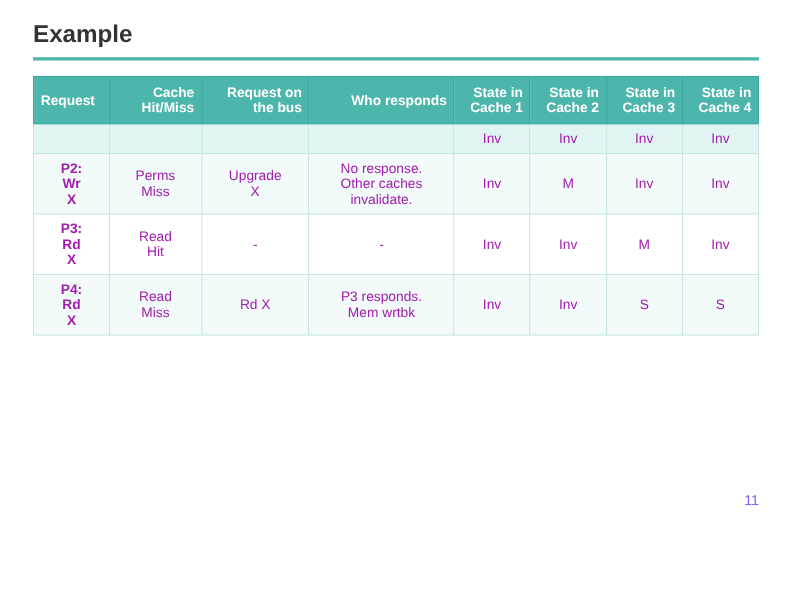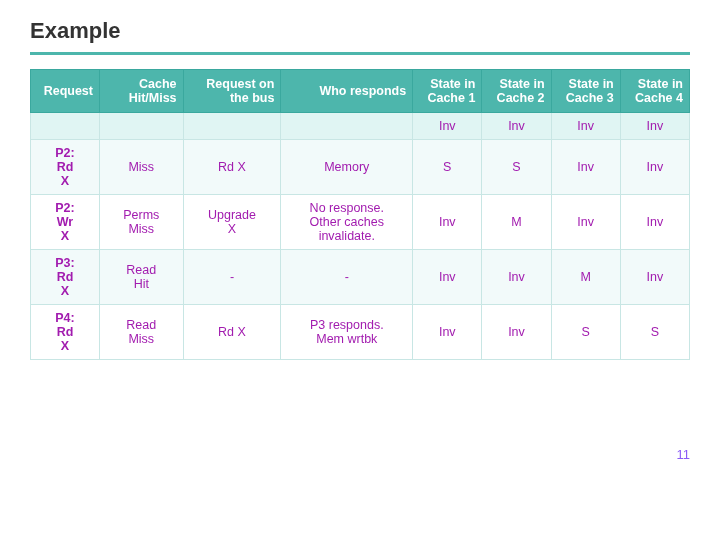--- a/index.html
+++ b/index.html
@@ -38,21 +38,21 @@
     thead tr th {
       background: #4db6ac;
       color: #fff;
       font-weight: bold;
       padding: 7px 6px;
       text-align: right;
       vertical-align: middle;
       border: 1px solid #3aa89e;
     }
     thead tr th:first-child {
-      text-align: right;
+      text-align: left;
     }
     tbody tr:nth-child(even) {
       background: #f2fafa;
     }
     tbody tr:nth-child(odd) {
       background: #fff;
     }
     tbody tr.inv-row {
       background: #e0f5f3;
     }
@@ -100,30 +100,20 @@
           <td></td>
           <td></td>
           <td></td>
           <td></td>
           <td>Inv</td>
           <td>Inv</td>
           <td>Inv</td>
           <td>Inv</td>
         </tr>
         <tr>
-          <td>P2: Rd X</td>
-          <td>Miss</td>
-          <td>Rd X</td>
-          <td>Memory</td>
-          <td>S</td>
-          <td>S</td>
-          <td>Inv</td>
-          <td>Inv</td>
-        </tr>
-        <tr>
           <td>P2: Wr X</td>
           <td>Perms Miss</td>
           <td>Upgrade X</td>
           <td>No response. Other caches invalidate.</td>
           <td>Inv</td>
           <td>M</td>
           <td>Inv</td>
           <td>Inv</td>
         </tr>
         <tr>

